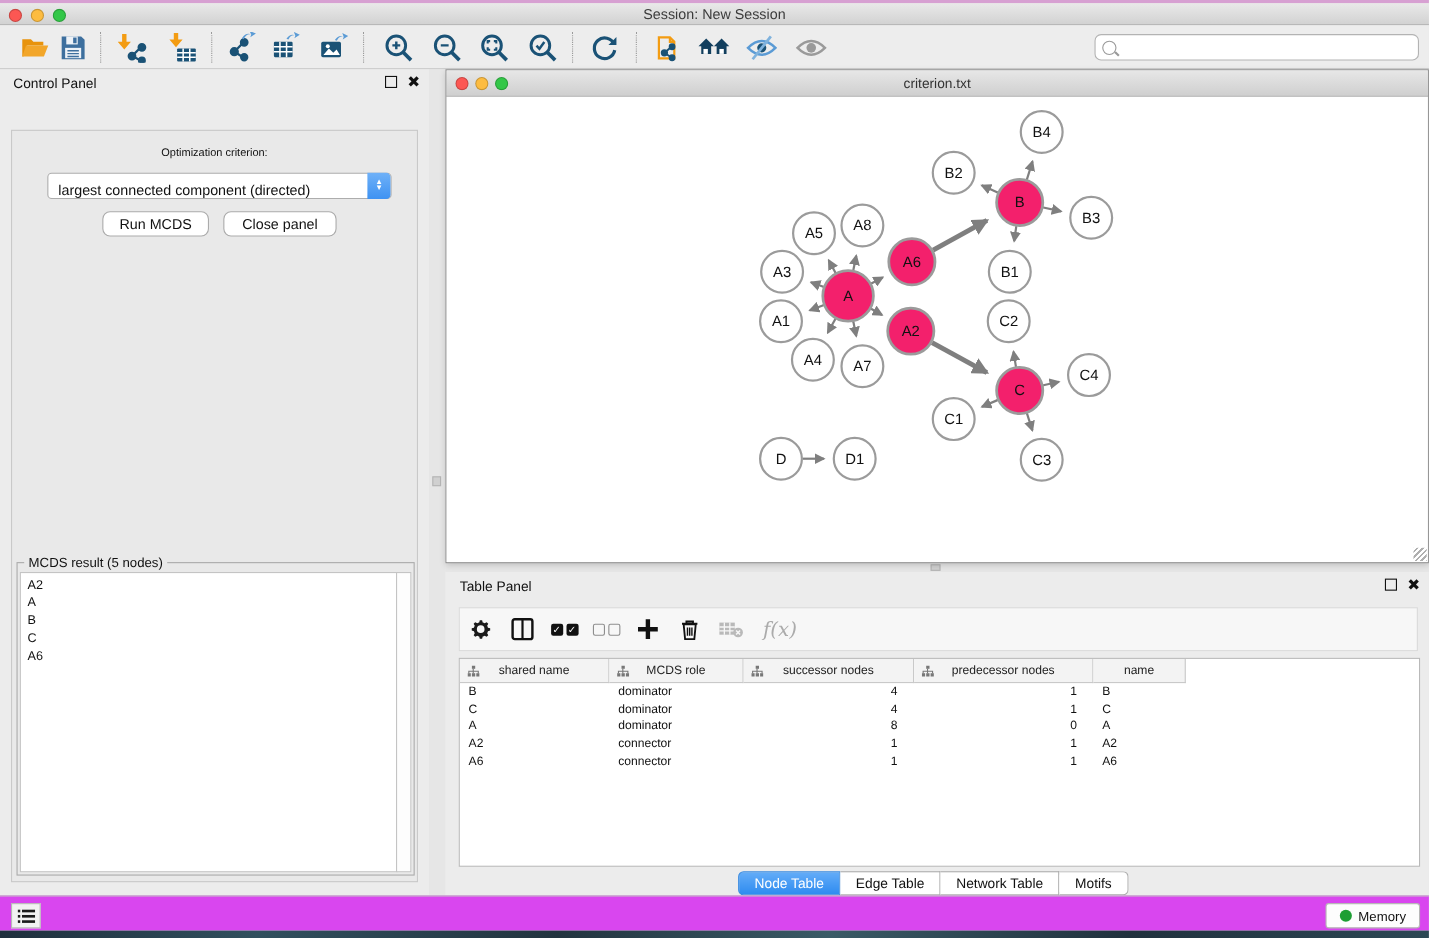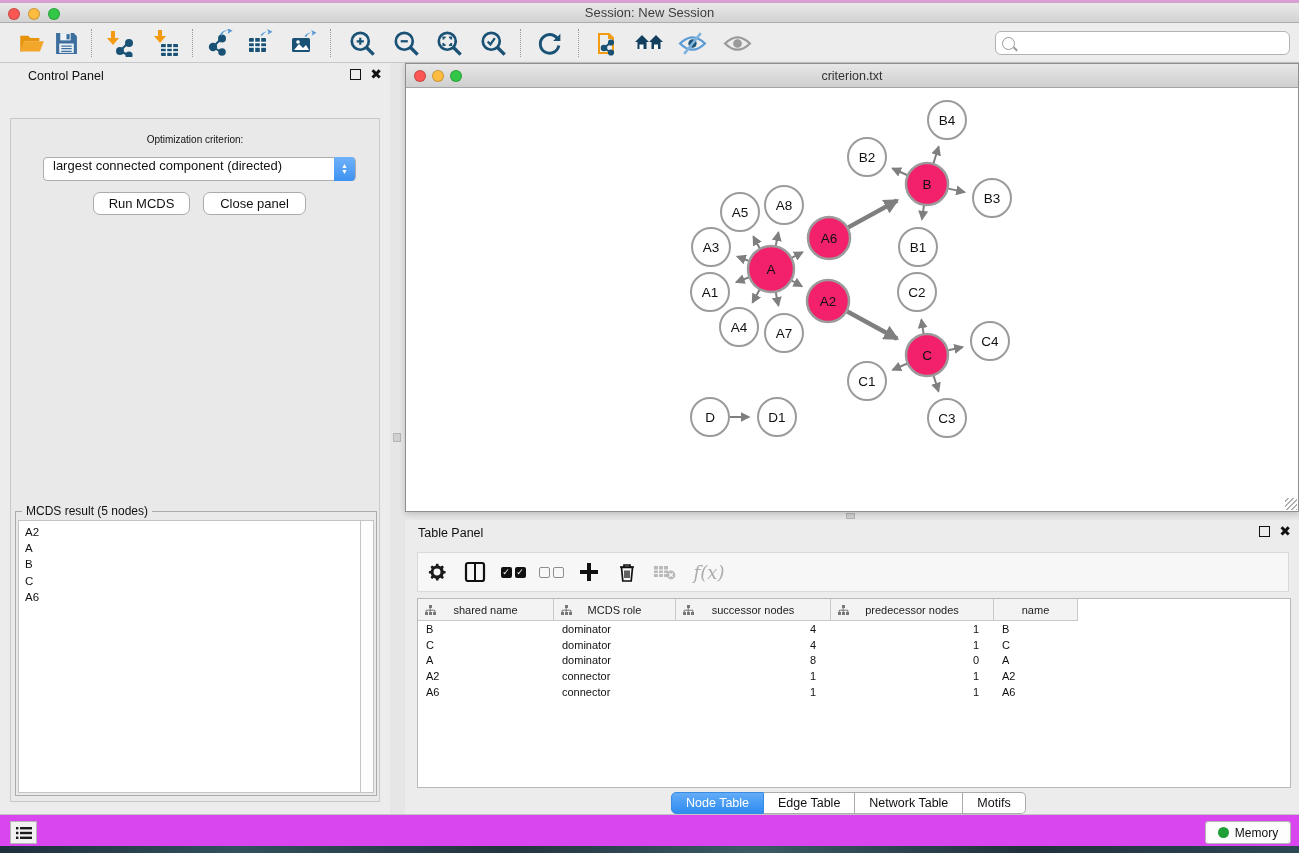--- a/index.html
+++ b/index.html
@@ -19,33 +19,33 @@
   
   .main-toolbar { position:absolute; left:0; top:23px; width:1299px; height:40px; background:#EDEDED; border-bottom:1px solid #C6C6C6; }
   .tb-icon { position:absolute; top:3px; width:38px; height:34px; display:flex; align-items:center; justify-content:center; cursor:default; }
   .tb-sep { position:absolute; top:6px; height:28px; border-left:1px dotted #9A9A9A; }
   .search-box { position:absolute; left:995px; top:8px; width:295px; height:24px; background:#fff; border:1px solid #B3B3B3; border-radius:6px; display:flex; align-items:center; padding-left:6px; }
   .search-glass { width:13px; height:13px; border:1.7px solid #9A9A9A; border-radius:50%; position:relative; }
   .search-glass:after { content:""; position:absolute; width:5px; height:1.7px; background:#9A9A9A; transform:rotate(45deg); right:-4px; bottom:-1px; }
 
   
   .control-panel { position:absolute; left:0; top:63px; width:390px; height:751px; background:#ECECEC; }
-  .panel-head { position:absolute; left:0; top:0; width:100%; height:26px; display:flex; align-items:center; font-size:12.5px; padding-left:28px; color:#111; }
+  .panel-head { position:absolute; left:0; top:0; width:100%; height:26px; display:flex; align-items:center; font-size:12.5px; padding-left:12px; color:#111; }
   .panel-head-btns { position:absolute; right:8px; top:6px; display:flex; gap:9px; align-items:center; }
   .float-btn { width:11px; height:11px; border:1.6px solid #111; background:transparent; }
   .close-x { font-size:14px; font-weight:bold; color:#111; line-height:11px; }
   .cp-tabs { position:absolute; left:78px; top:33px; height:22px; display:flex; }
   .tab { height:22px; display:flex; align-items:center; justify-content:center; font-size:12.5px;
     background:#fff; border:1px solid #ABABAB; border-left:none; padding:0 14px; color:#111; }
   .tab.first { border-left:1px solid #ABABAB; border-radius:5px 0 0 5px; }
   .tab.last { border-radius:0 5px 5px 0; }
   .tab.active { background:linear-gradient(#63ACF8,#2E8BF0); color:#fff; border-color:#3A8BE0; }
   .cp-body { position:absolute; left:10px; top:55px; width:370px; height:684px; border:1px solid #C9C9C9; background:#E9E9E9; }
   .opt-label { position:absolute; left:0; top:15px; width:100%; text-align:center; font-size:10px; color:#111; }
-  .combo { position:absolute; left:32px; top:38px; width:313px; height:24px; background:#fff; border:1px solid #ADADAD; border-radius:4px; display:flex; align-items:flex-start; font-size:13px; padding-left:9px; color:#111; }
+  .combo { position:absolute; left:32px; top:38px; width:313px; height:24px; background:#fff; border:1px solid #ADADAD; border-radius:4px; display:flex; align-items:flex-end; font-size:13px; padding-left:9px; color:#111; }
   .combo-step { position:absolute; right:0; top:-1px; width:21px; height:24px; background:linear-gradient(#6FB1F8,#3E92F2); border-radius:0 4px 4px 0; display:flex; flex-direction:column; align-items:center; justify-content:center; color:#fff; font-size:7px; line-height:6px; }
   .btn { position:absolute; height:23px; background:#fff; border:1px solid #ABABAB; border-radius:7px; display:flex; align-items:center; justify-content:center; font-size:13px; color:#111; }
   .result-group { position:absolute; left:4px; top:392px; width:362px; height:285px; border:1px solid #ABABAB; }
   .result-title { position:absolute; left:6px; top:-8px; background:#E9E9E9; padding:0 4px; font-size:12px; color:#111; }
   .result-list { position:absolute; left:2px; top:8px; width:344px; height:273px; background:#fff; border:1px solid #C4C4C4; font-size:11.5px; padding:3px 0 0 6px; line-height:16.2px; color:#111; }
   .result-scroll { position:absolute; right:2px; top:8px; width:14px; height:273px; background:#FDFDFD; border:1px solid #C4C4C4; }
 
   
   .v-divider { position:absolute; left:390px; top:63px; width:15px; height:751px; background:#E6E6E6; }
   .v-grip { position:absolute; left:3px; top:370px; width:8px; height:9px; background:#D0D0D0; border:1px solid #B5B5B5; }

